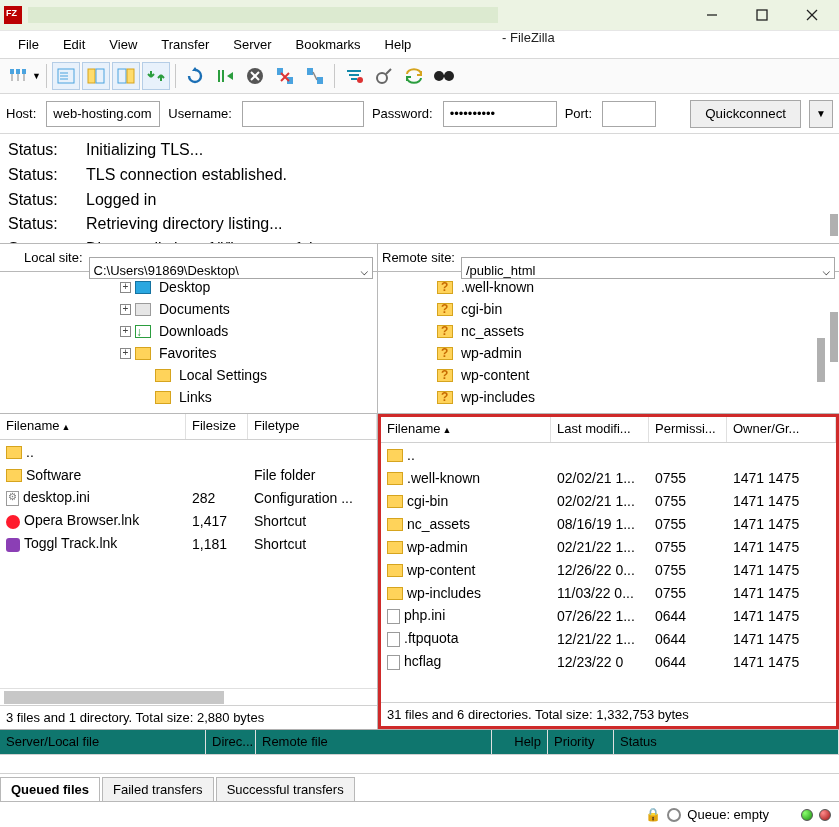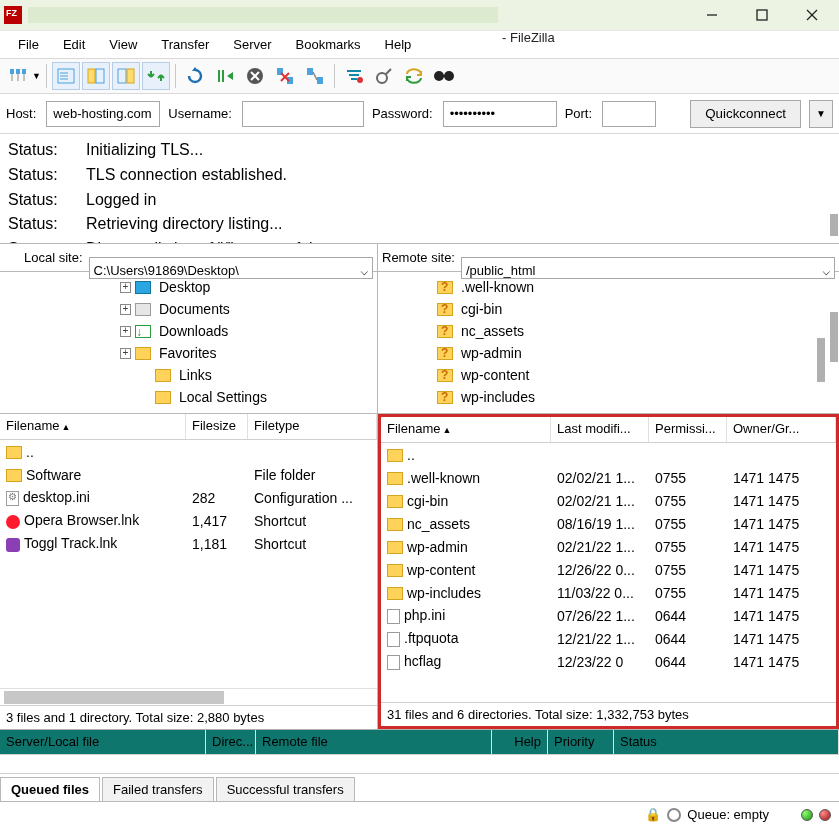--- a/index.html
+++ b/index.html
@@ -324,26 +324,26 @@
         <span>Downloads</span>
       </div>
       <div class="tree-node" style="padding-left:118px">
         <span class="expander">+</span> 
         <span class="folder-ico fn-ico"></span>
         <span>Favorites</span>
       </div>
       <div class="tree-node" style="padding-left:138px">
         <span style="width:11px;display:inline-block"></span> 
         <span class="folder-ico fn-ico"></span>
-        <span>Links</span>
+        <span>Local Settings</span>
       </div>
       <div class="tree-node" style="padding-left:138px">
         <span style="width:11px;display:inline-block"></span> 
         <span class="folder-ico fn-ico"></span>
-        <span>Local Settings</span>
+        <span>Links</span>
       </div>
     </div>
   <div class="scroll-thumb-tree"></div>
   <div class="treepane right" id="remote-tree">
     <div style="position:absolute; right:1px; top:40px; width:8px; height:50px; background:#b0b0b0;"></div>
   <div class="tree-node" style="padding-left:42px">
         <span style="width:11px;display:inline-block"></span>
         <span class="folder-ico q fn-ico"></span>
         <span>.well-known</span>
       </div>

